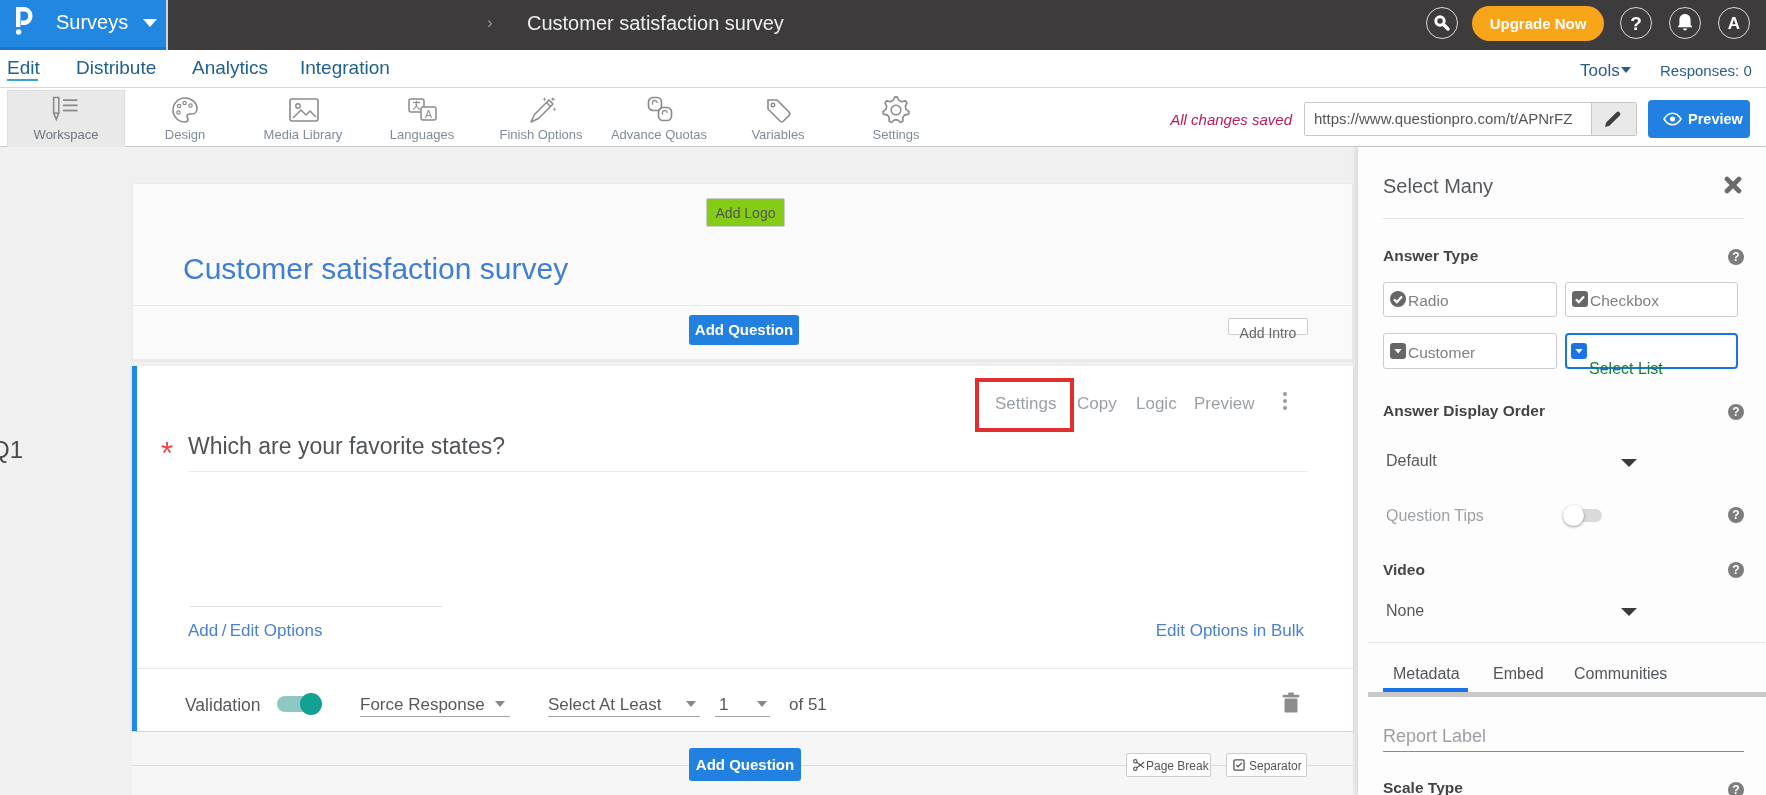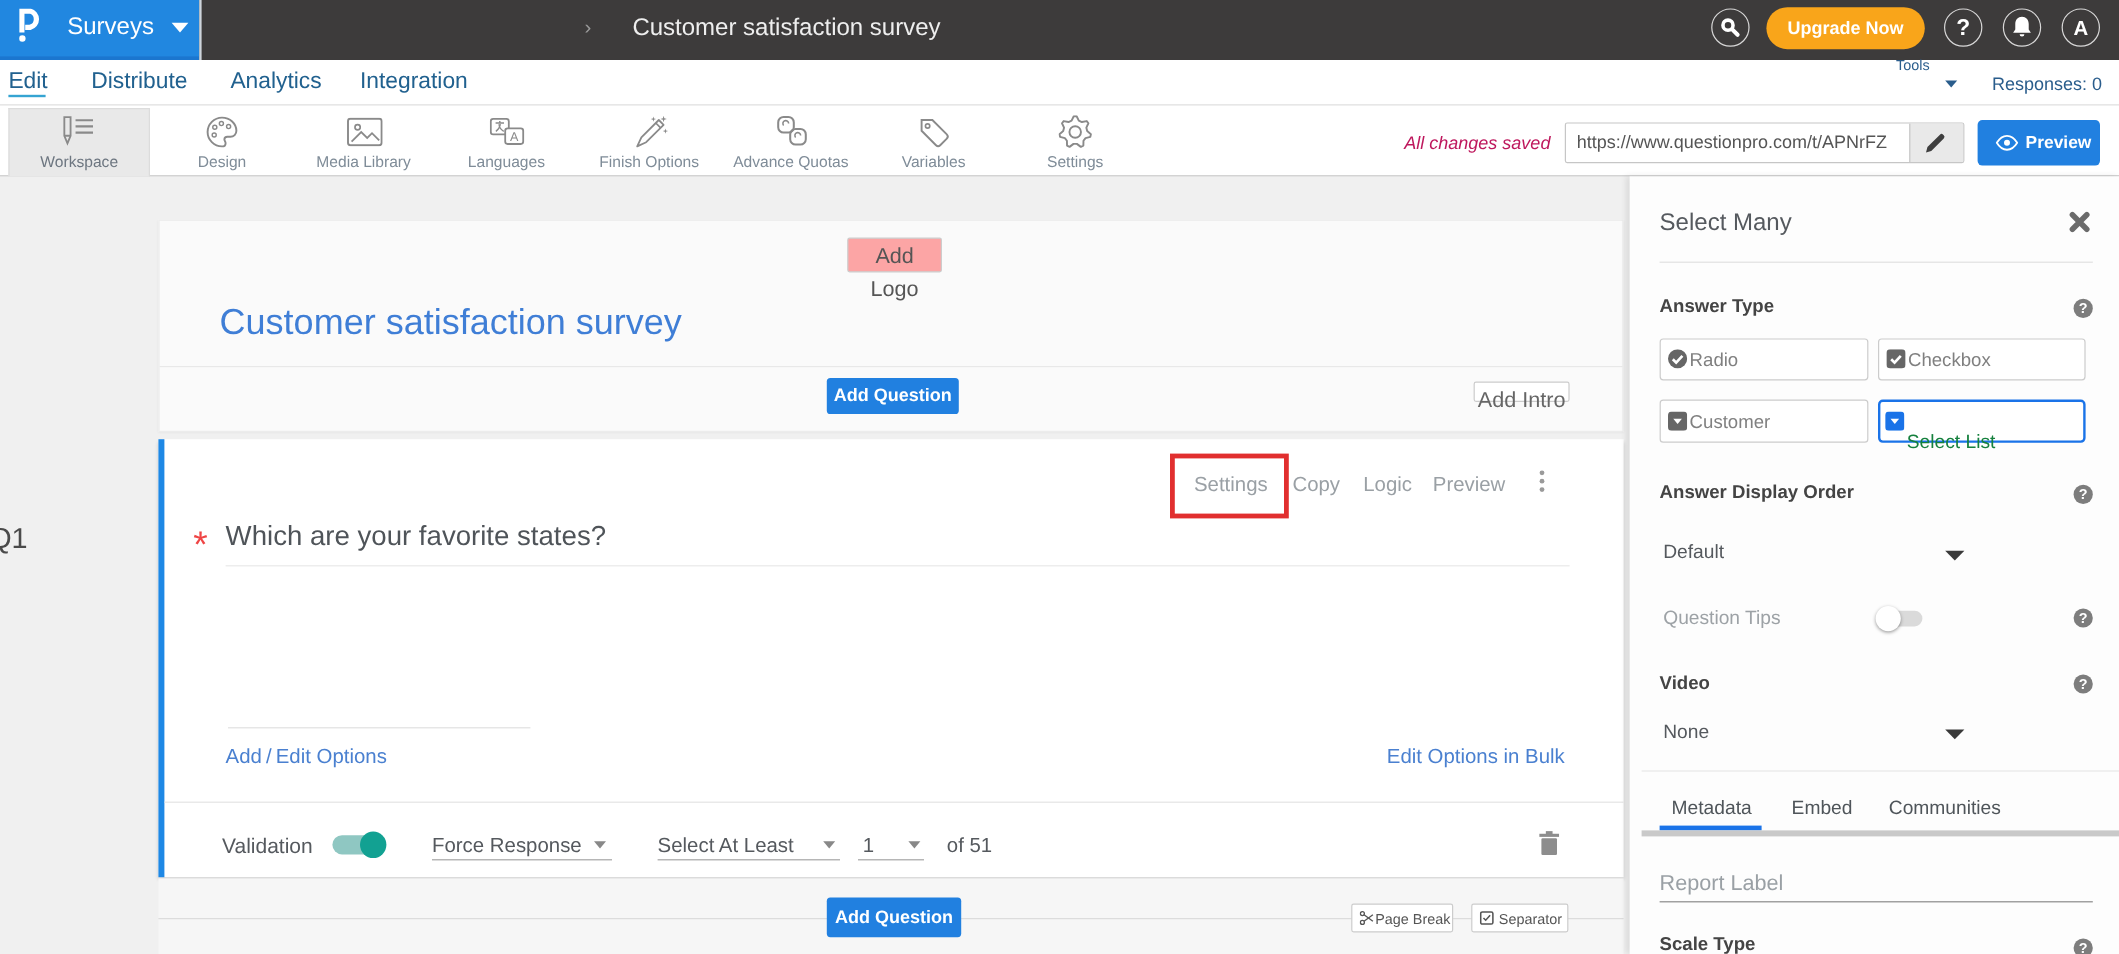--- a/index.html
+++ b/index.html
@@ -38,21 +38,21 @@
   <path d="M7,15.5 a2,2 0 0 0 4,0 Z" fill="#fff"></path>
 </svg>
 <div class="abs" style="left:1718px;top:7px;width:32px;height:32px;border:1px solid rgba(255,255,255,0.8);border-radius:50%;text-align:center;line-height:31px;color:#fff;font-size:17px;font-weight:bold;">A</div>
 
 <div class="abs" style="left:0;top:50px;width:1766px;height:38px;background:#fff;border-bottom:1px solid #d8d8d8;"></div>
 <div class="txt" style="left:7px;top:57px;font-size:19px;color:#21618f;">Edit</div>
 <div class="abs" style="left:7px;top:79px;width:31px;height:2px;background:#35a4d2;"></div>
 <div class="txt" style="left:76px;top:57px;font-size:19px;color:#21618f;">Distribute</div>
 <div class="txt" style="left:192px;top:57px;font-size:19px;color:#21618f;">Analytics</div>
 <div class="txt" style="left:300px;top:57px;font-size:19px;color:#21618f;">Integration</div>
-<div class="txt" style="left:1580px;top:47px;font-size:12px;color:#2a5d8c;">Tools</div>
+<div class="txt" style="left:1580px;top:61px;font-size:17px;color:#2a5d8c;">Tools</div>
 <div class="abs" style="left:1621px;top:67px;width:0;height:0;border-left:5px solid transparent;border-right:5px solid transparent;border-top:6px solid #2a5d8c;"></div>
 <div class="txt" style="left:1660px;top:62px;font-size:15px;color:#2a5d8c;">Responses: 0</div>
 
 <div class="abs" style="left:0;top:88px;width:1766px;height:59px;background:#fff;border-bottom:1px solid #c9c9c9;"></div>
 <div class="abs" style="left:7px;top:90px;width:118px;height:57px;background:#e9e9e9;border:1px solid #dcdcdc;border-bottom:none;"></div>
 
 <svg class="abs" style="left:48px;top:96px;" width="32" height="27" viewBox="0 0 28 26">
   <path d="M4,1.5 h5 v15 l-2.5,6 l-2.5,-6 Z" fill="none" stroke="#8a8a8a" stroke-width="1.5"></path>
   <line x1="4" y1="16.5" x2="9" y2="16.5" stroke="#8a8a8a" stroke-width="1.5"></line>
   <line x1="13" y1="4" x2="27" y2="4" stroke="#8a8a8a" stroke-width="1.7"></line>
@@ -127,25 +127,25 @@
 <div class="abs" style="left:1648px;top:100px;width:102px;height:38px;background:#2180e0;border-radius:4px;"></div>
 <svg class="abs" style="left:1663px;top:112px;" width="19" height="14" viewBox="0 0 19 14">
   <path d="M1,7 C3.4,3 6.4,1.2 9.5,1.2 C12.6,1.2 15.6,3 18,7 C15.6,11 12.6,12.8 9.5,12.8 C6.4,12.8 3.4,11 1,7 Z" fill="none" stroke="#fff" stroke-width="1.5"></path>
   <circle cx="9.5" cy="7" r="2.5" fill="#fff"></circle>
 </svg>
 <div class="txt" style="left:1688px;top:111px;font-size:14.5px;color:#fff;font-weight:bold;">Preview</div>
 
 <div class="txt" style="left:-9px;top:436px;font-size:24px;color:#4a4a4a;">Q1</div>
 
 <div class="abs" style="left:132px;top:183px;width:1221px;height:177px;background:#fafafa;border:1px solid #ececec;box-shadow:0 1px 2px rgba(0,0,0,0.05);"></div>
-<div class="abs" style="left:706px;top:198px;width:79px;height:29px;background:#fca5a5;border:1px solid #ccc;border-radius:2px;text-align:center;line-height:28px;font-size:18px;color:#555;">Add Logo</div>
+<div class="abs" style="left:706px;top:198px;width:79px;height:29px;background:#84cc16;border:1px solid #ccc;border-radius:2px;text-align:center;line-height:28px;font-size:14px;color:#555;">Add Logo</div>
 <div class="txt" style="left:183px;top:252px;font-size:30px;color:#3f7ed6;">Customer satisfaction survey</div>
 <div class="abs" style="left:133px;top:305px;width:1219px;height:1px;background:#e8e8e8;"></div>
 <div class="abs" style="left:689px;top:315px;width:110px;height:30px;background:#2180e0;border-radius:3px;text-align:center;line-height:30px;font-size:15px;font-weight:bold;color:#fff;">Add Question</div>
-<div class="abs" style="left:1228px;top:318px;width:80px;height:17px;background:#fff;border:1px solid #ccc;border-radius:2px;text-align:center;line-height:29px;font-size:18px;color:#666;">Add Intro</div>
+<div class="abs" style="left:1228px;top:318px;width:80px;height:17px;background:#fff;border:1px solid #ccc;border-radius:2px;text-align:center;line-height:29px;font-size:14px;color:#666;">Add Intro</div>
 
 <div class="abs" style="left:132px;top:366px;width:1221px;height:365px;background:#fff;border-left:5px solid #1e88e5;box-shadow:0 2px 3px rgba(0,0,0,0.14);"></div>
 <div class="abs" style="left:975px;top:378px;width:99px;height:54px;border:4px solid #e12f2f;"></div>
 <div class="txt" style="left:995px;top:394px;font-size:17px;color:#9aa0a5;">Settings</div>
 <div class="txt" style="left:1077px;top:394px;font-size:17px;color:#9aa0a5;">Copy</div>
 <div class="txt" style="left:1136px;top:394px;font-size:17px;color:#9aa0a5;">Logic</div>
 <div class="txt" style="left:1194px;top:394px;font-size:17px;color:#9aa0a5;">Preview</div>
 <div class="abs" style="left:1283px;top:392px;width:4px;height:4px;border-radius:50%;background:#9a9a9a;box-shadow:0 7px 0 #9a9a9a,0 14px 0 #9a9a9a;"></div>
 
 <div class="txt" style="left:161px;top:436px;font-size:31px;color:#ef4545;">*</div>

